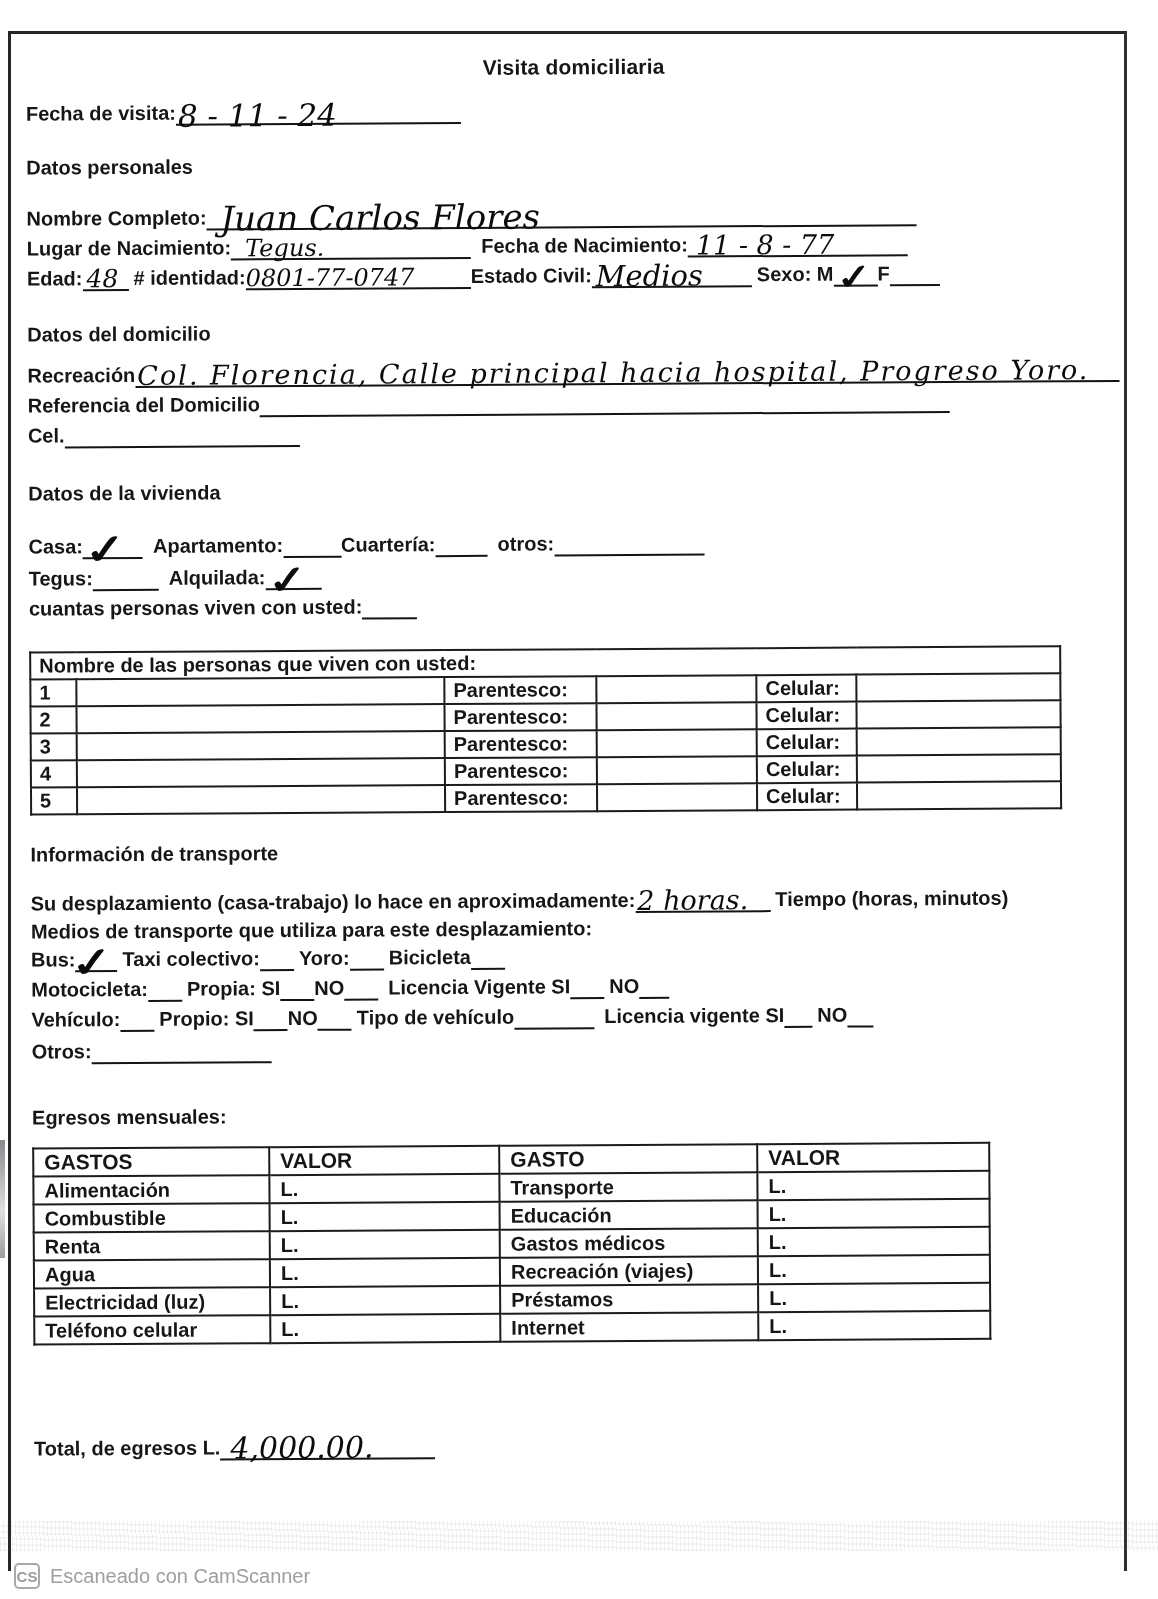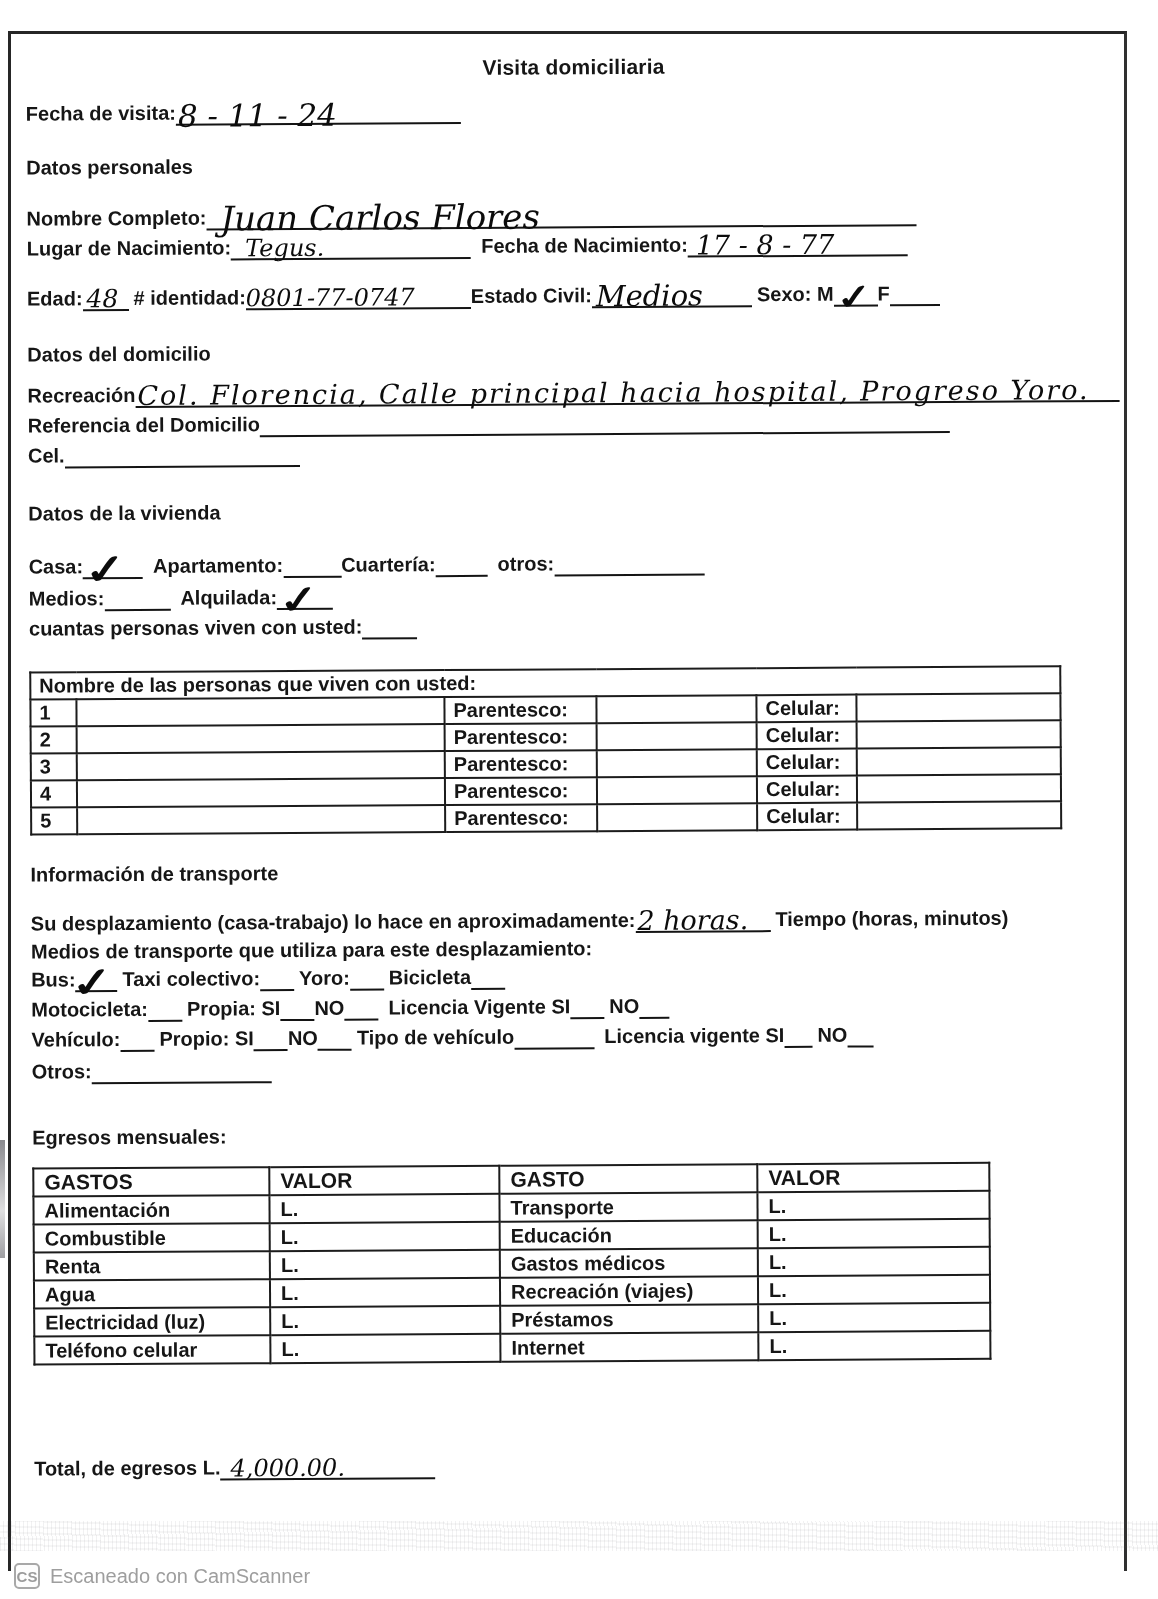--- a/index.html
+++ b/index.html
@@ -106,27 +106,27 @@
   </div>
 
   <div class="row" style="margin-top:4px;">
     <span class="lbl">Lugar de Nacimiento:</span>
     <span class="ul" style="width:240px;">
       <span class="hw" style="font-size:24px;left:14px;">Tegus.</span>
     </span>
     <span class="gap"></span>
     <span class="lbl">Fecha de Nacimiento:</span>
     <span class="ul" style="width:220px;">
-      <span class="hw" style="font-size:27px;left:8px;">17 - 8 - 77</span>
+      <span class="hw" style="font-size:27px;left:8px;">11 - 8 - 77</span>
     </span>
   </div>
 
   <div class="row" style="margin-top:4px;">
     <span class="lbl">Edad:</span>
-    <span class="ul" style="width:46px;margin-top:20px;">
+    <span class="ul" style="width:46px;">
       <span class="hw" style="font-size:25px;left:4px;">48</span>
     </span>
     <span class="sgap"></span>
     <span class="lbl"># identidad:</span>
     <span class="ul" style="width:225px;">
       <span class="hw" style="font-size:24px;left:0;">0801-77-0747</span>
     </span>
     <span class="lbl">Estado Civil:</span>
     <span class="ul" style="width:160px;">
       <span class="hw" style="font-size:29px;left:4px;">Medios</span>
@@ -170,21 +170,21 @@
     <span class="lbl">Apartamento:</span>
     <span class="ul" style="width:58px;"></span>
     <span class="lbl">Cuartería:</span>
     <span class="ul" style="width:52px;"></span>
     <span class="gap"></span>
     <span class="lbl">otros:</span>
     <span class="ul" style="width:150px;"></span>
   </div>
 
   <div class="row" style="margin-top:6px;">
-    <span class="lbl">Medios:</span>
+    <span class="lbl">Tegus:</span>
     <span class="ul" style="width:66px;"></span>
     <span class="gap"></span>
     <span class="lbl">Alquilada:</span>
     <span class="ul" style="width:56px;">
       <span class="chk" style="font-size:38px;">✓</span>
     </span>
   </div>
 
   <div class="row" style="margin-top:4px;">
     <span class="lbl">cuantas personas viven con usted:</span>
@@ -369,21 +369,21 @@
       <td>L.</td>
       <td>Internet</td>
       <td>L.</td>
     </tr>
   </tbody>
     </table>
 
   <div class="row" style="margin-top:90px;">
     <span class="lbl">Total, de egresos L.</span>
     <span class="ul" style="width:215px;">
-      <span class="hw" style="font-size:24px;left:10px;">4,000.00.</span>
+      <span class="hw" style="font-size:30px;left:10px;">4,000.00.</span>
     </span>
   </div>
 
 </div>
 
 <div class="edge-smudge"></div>
 <div class="noise-band"></div>
 
 <div class="footer">
   <span class="cs-logo">CS</span>

